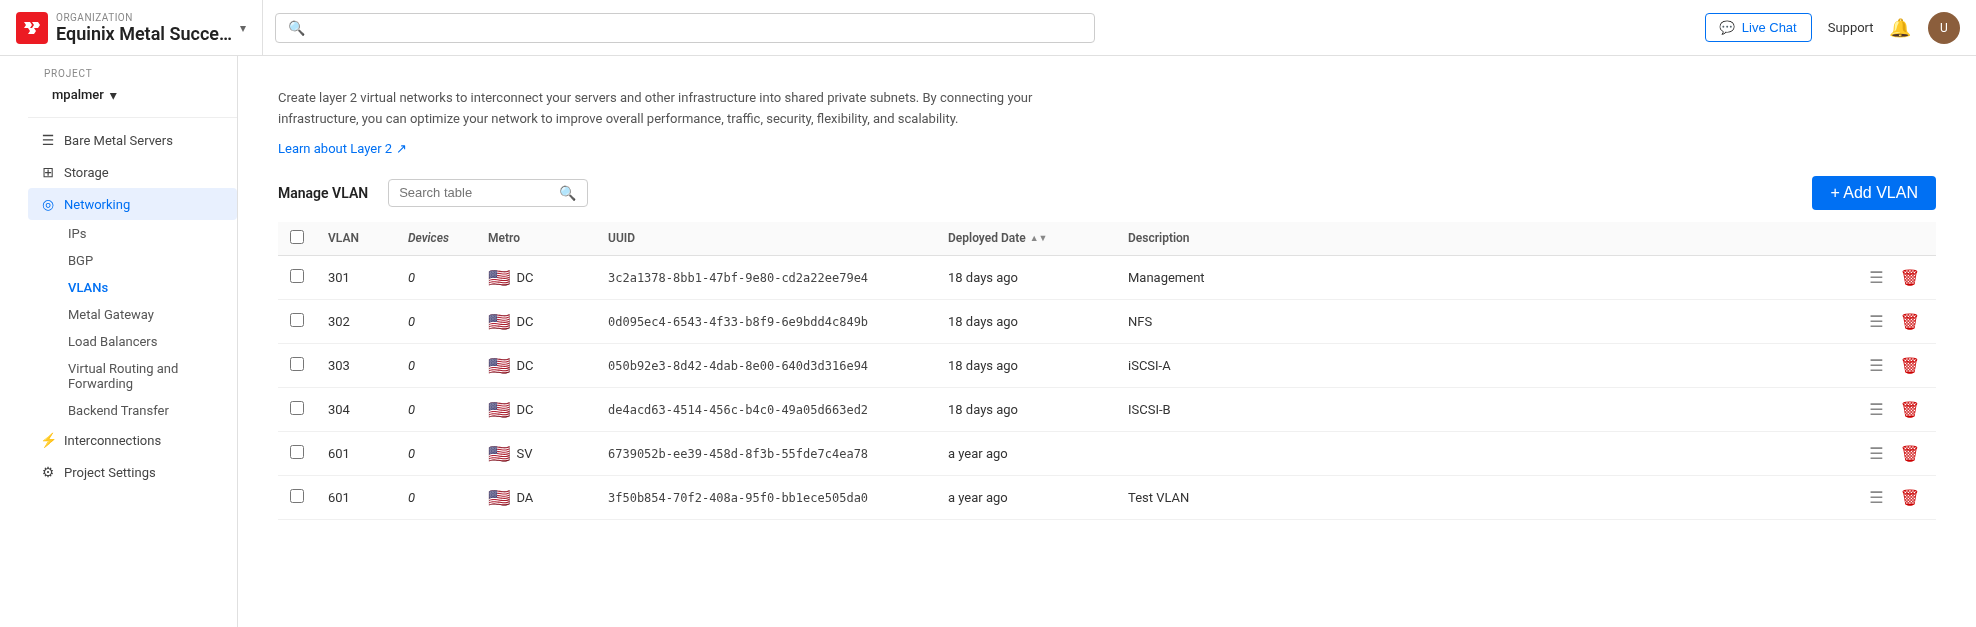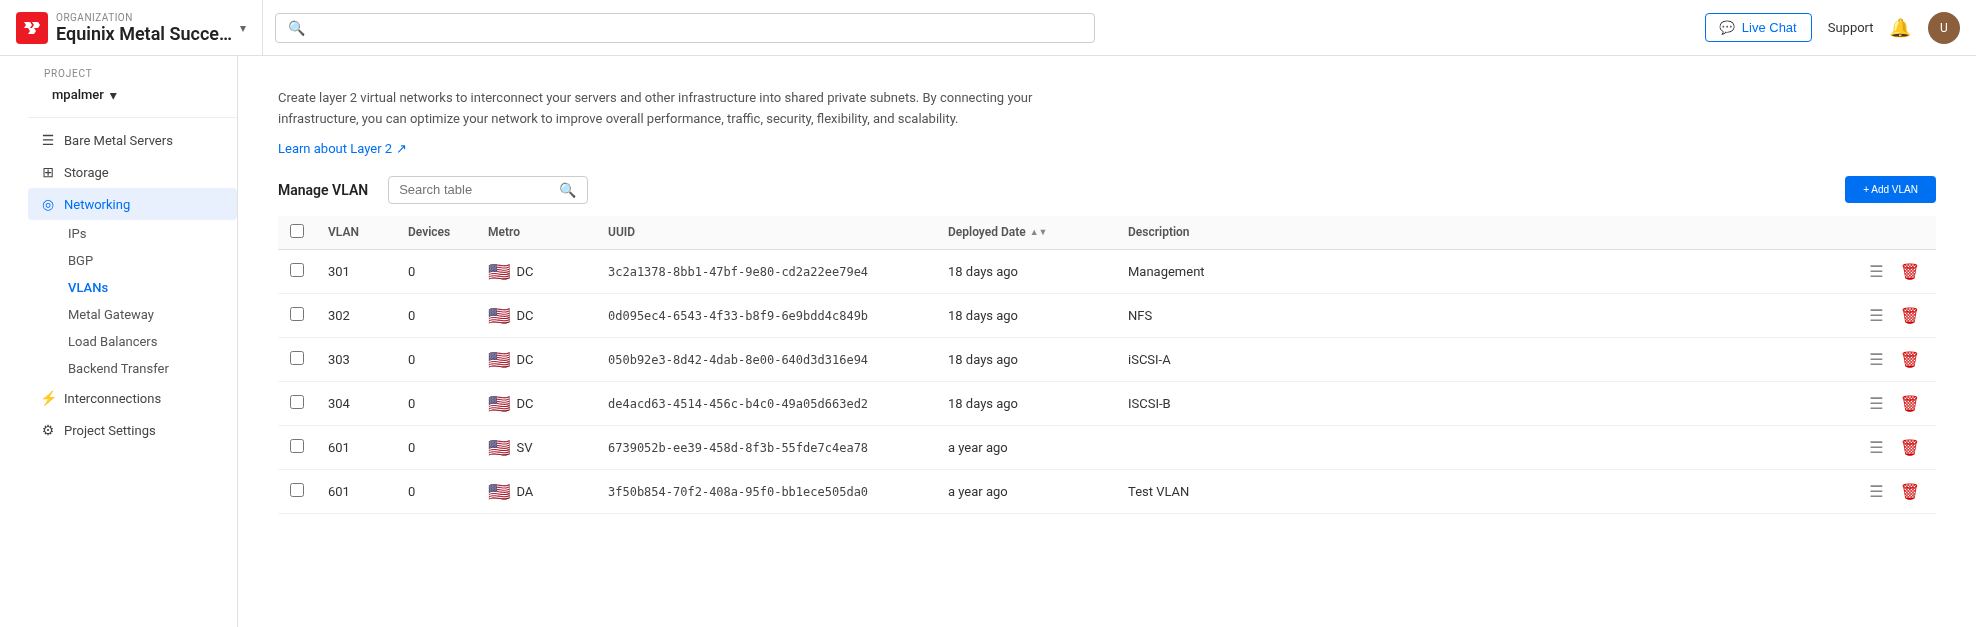--- a/index.html
+++ b/index.html
@@ -41,29 +41,29 @@
     .main { flex: 1; overflow-y: auto; padding: 32px 40px; }
     .page-title { font-size: 24px; font-weight: 700; color: #111; margin-bottom: 10px; }
     .page-desc { font-size: 13px; color: #555; line-height: 1.6; max-width: 780px; margin-bottom: 10px; }
     .page-link { color: #0070f3; font-size: 13px; text-decoration: none; display: inline-flex; align-items: center; gap: 4px; }
 
     
     .table-controls { display: flex; align-items: center; justify-content: space-between; margin: 20px 0 12px; }
     .manage-label { font-size: 14px; font-weight: 600; color: #222; margin-right: 10px; }
     .search-table { display: flex; align-items: center; border: 1px solid #ccc; border-radius: 4px; padding: 5px 10px; gap: 6px; width: 200px; }
     .search-table input { border: none; outline: none; font-size: 13px; color: #333; width: 100%; }
-    .add-vlan-btn { background: #0070f3; color: #fff; border: none; border-radius: 4px; padding: 8px 18px; font-size: 10px; font-weight: 500; cursor: pointer; display: flex; align-items: center; gap: 6px; }
+    .add-vlan-btn { background: #0070f3; color: #fff; border: none; border-radius: 4px; padding: 8px 18px; font-size: 16px; font-weight: 500; cursor: pointer; display: flex; align-items: center; gap: 6px; }
 
     
     .vlan-table { width: 100%; border-collapse: collapse; }
     .vlan-table th { text-align: left; font-size: 12px; font-weight: 600; color: #555; padding: 8px 12px; border-bottom: 1px solid #e0e0e0; background: #fafafa; }
     .vlan-table td { padding: 10px 12px; border-bottom: 1px solid #f0f0f0; font-size: 13px; color: #333; vertical-align: middle; }
     .col-check { width: 36px; }
     .col-vlan { width: 80px; }
-    .col-devices { width: 80px; }
+    .col-devices { width: 80px; font-style: italic; }
     .col-metro { width: 120px; }
     .col-uuid { width: 340px; }
     .col-deployed { width: 180px; }
     .col-desc { }
     .col-actions { width: 80px; text-align: right; }
     .sort-icon { display: inline-flex; flex-direction: column; margin-left: 4px; font-size: 9px; color: #888; vertical-align: middle; }
     .metro-flag { display: flex; align-items: center; gap: 6px; }
     .uuid-text { font-family: monospace; font-size: 12px; color: #444; }
     .row-actions { display: flex; align-items: center; gap: 8px; justify-content: flex-end; }
     .action-btn { border: none; background: none; cursor: pointer; color: #888; font-size: 16px; padding: 2px 4px; }
@@ -137,20 +137,23 @@
       <div class="sidebar-sub-item active">
         <span>VLANs</span>
       </div>
       <div class="sidebar-sub-item">
         <span>Metal Gateway</span>
       </div>
       <div class="sidebar-sub-item">
         <span>Load Balancers</span>
       </div>
       <div class="sidebar-sub-item">
+        <span>Virtual Routing and Forwarding</span>
+      </div>
+      <div class="sidebar-sub-item">
         <span>Backend Transfer</span>
       </div>
     </div>
 
     <div class="sidebar-item">
       <span class="icon">⚡</span>
       <span>Interconnections</span>
     </div>
     <div class="sidebar-item">
       <span class="icon">⚙</span>

